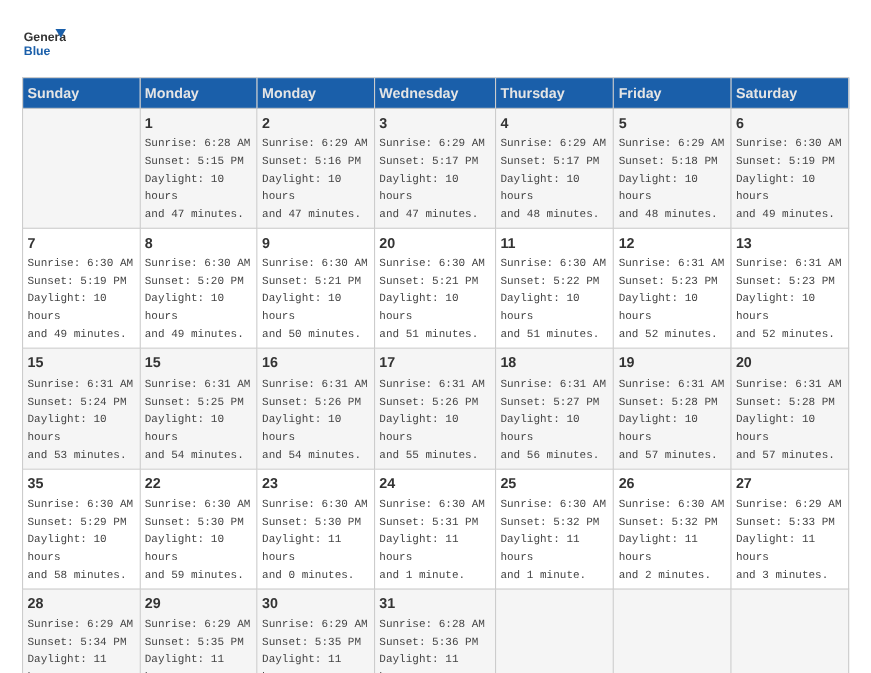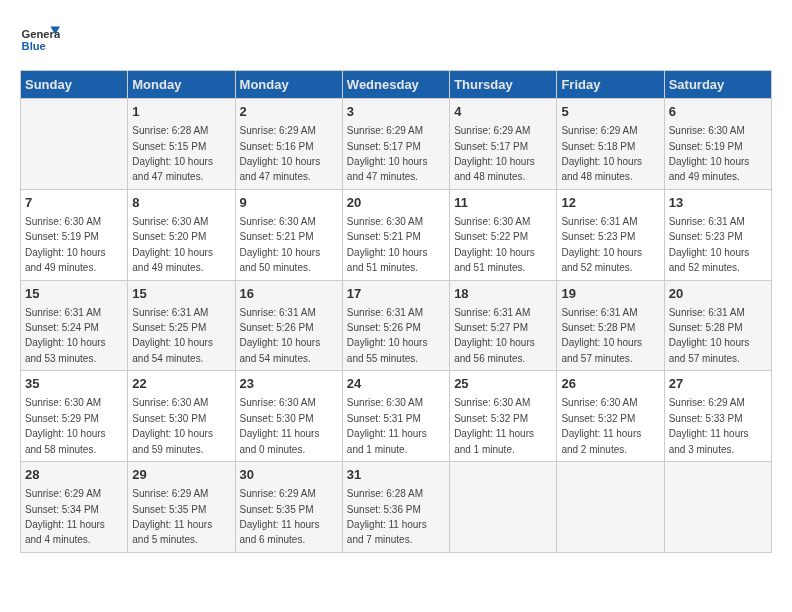--- a/index.html
+++ b/index.html
@@ -68,20 +68,21 @@
     }
     .day-number {
       font-size: 13px;
       font-weight: bold;
       display: block;
       margin-bottom: 2px;
     }
     .day-info {
       font-size: 10px;
       color: #444;
+      font-family: Liberation Mono, monospace;
     }
     td.empty {
       background-color: inherit;
     }
   </style>
 </head>
 <body>
 
 <div class="header-section">
   <div class="logo">

